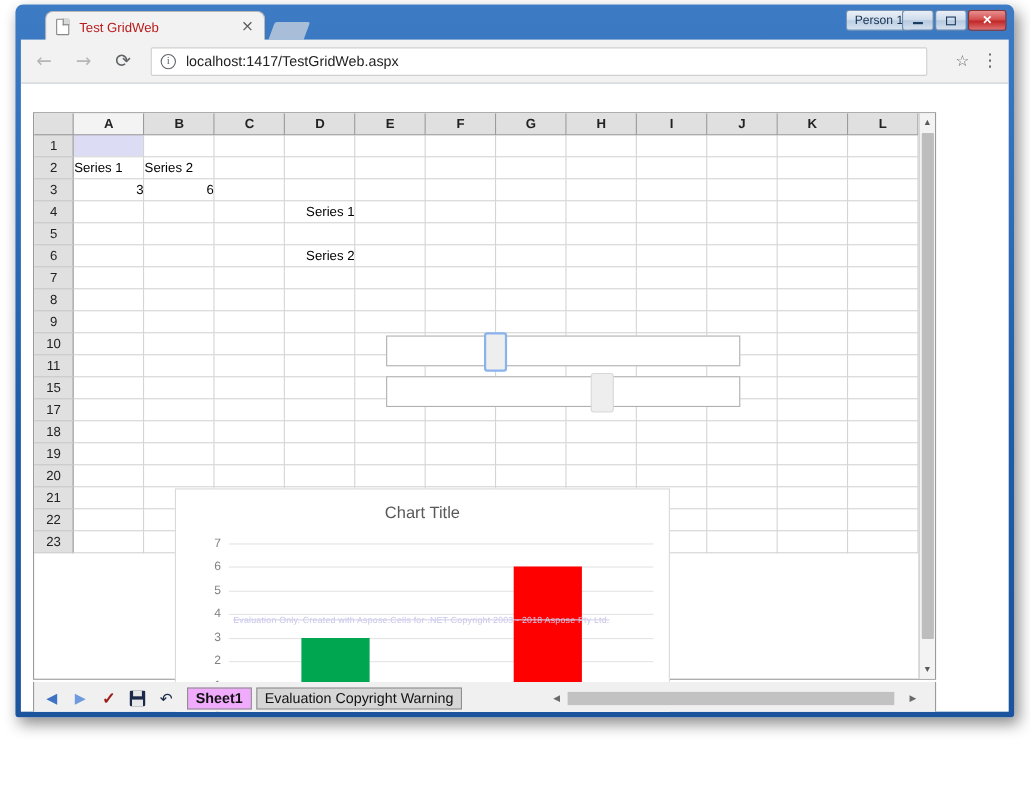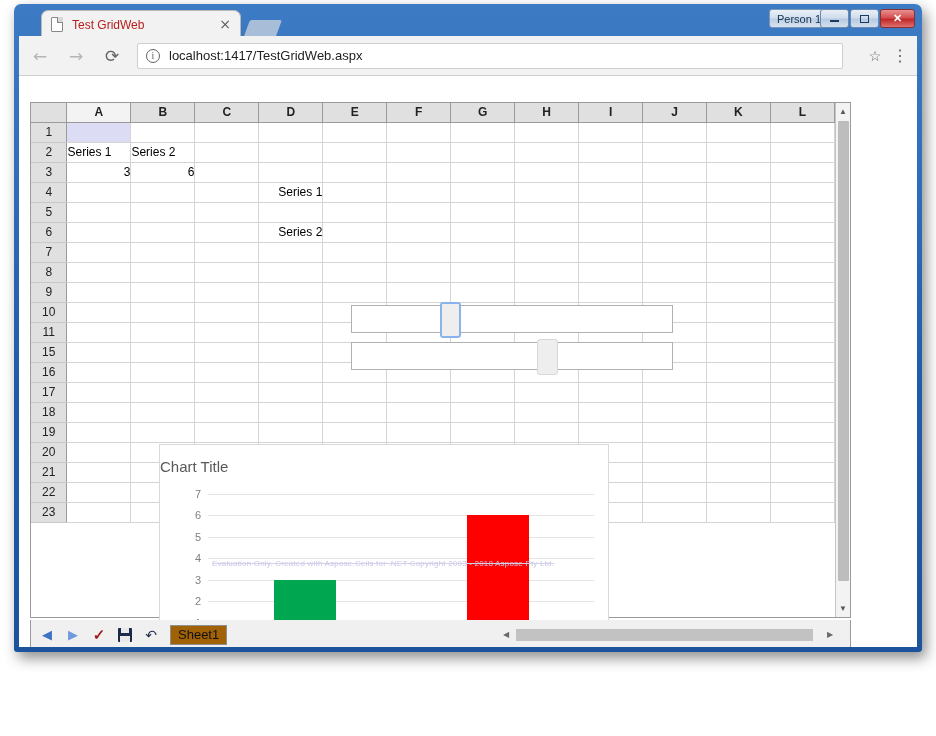--- a/index.html
+++ b/index.html
@@ -259,21 +259,21 @@
   #chart-obj {
     position: absolute;
     left: 128px; top: 341px;
     width: 450px; height: 241px;
     background: #ffffff;
     border: 1px solid #d9d9d9;
     overflow: hidden;
   }
   #chart-title {
     position: absolute; left: 0; top: 13px; width: 100%;
-    text-align: left;
+    text-align: center;
     font-size: 15px; color: #595959;
   }
   #plot {
     position: absolute;
     left: 48px; top: 49px;
     width: 386px; height: 150px;
   }
   .gridline {
     position: absolute; left: 0; width: 100%;
     height: 1px; background: #e4e4e4;
@@ -328,21 +328,21 @@
     width: 10px; height: 6px; background: #e8e8e8;
   }
   .sheet-tab {
     height: 20px; margin-left: 9px;
     padding: 0 7px;
     border: 1px solid #8f8f8f;
     font-size: 13px; color: #111;
     display: flex; align-items: center;
     background: #f0f0f0;
   }
-  .sheet-tab.active { background: #a16207; }
+  .sheet-tab.active { background: #f0abfc; font-weight: bold; }
   .sheet-tab.warn { background: #d6d6d6; margin-left: 4px; }
 
   #hscroll {
     position: absolute; right: 12px;
     width: 340px; height: 16px;
     background: #f0f0f0;
     display: flex; align-items: center;
   }
   .hs-arrow {
     width: 16px; text-align: center;
@@ -600,35 +600,20 @@
                     <td class="cell txt" style="width: 64px;"></td>
                     <td class="cell txt" style="width: 64px;"></td>
                     <td class="cell txt" style="width: 64px;"></td>
                     <td class="cell txt" style="width: 64px;"></td>
                     <td class="cell txt" style="width: 64px;"></td>
                     <td class="cell txt" style="width: 64px;"></td>
                     <td class="cell txt" style="width: 64px;"></td>
                   </tr>
                   <tr>
                     <td class="row-head">15</td>
-                    <td class="cell txt" style="width: 64px;"></td>
-                    <td class="cell txt" style="width: 64px;"></td>
-                    <td class="cell txt" style="width: 64px;"></td>
-                    <td class="cell txt" style="width: 64px;"></td>
-                    <td class="cell txt" style="width: 64px;"></td>
-                    <td class="cell txt" style="width: 64px;"></td>
-                    <td class="cell txt" style="width: 64px;"></td>
-                    <td class="cell txt" style="width: 64px;"></td>
-                    <td class="cell txt" style="width: 64px;"></td>
-                    <td class="cell txt" style="width: 64px;"></td>
-                    <td class="cell txt" style="width: 64px;"></td>
-                    <td class="cell txt" style="width: 64px;"></td>
-                  </tr>
-                  <tr>
-                    <td class="row-head">16</td>
                     <td class="cell txt" style="width: 64px;"></td>
                     <td class="cell txt" style="width: 64px;"></td>
                     <td class="cell txt" style="width: 64px;"></td>
                     <td class="cell txt" style="width: 64px;"></td>
                     <td class="cell txt" style="width: 64px;"></td>
                     <td class="cell txt" style="width: 64px;"></td>
                     <td class="cell txt" style="width: 64px;"></td>
                     <td class="cell txt" style="width: 64px;"></td>
                     <td class="cell txt" style="width: 64px;"></td>
                     <td class="cell txt" style="width: 64px;"></td>
@@ -796,20 +781,23 @@
           <div class="bb-icon" id="bb-save">
             <span class="floppy"></span>
           </div>
           <div class="bb-icon" id="bb-undo">
             <span>↶</span>
           </div>
 
           <div class="sheet-tab active">
             <span>Sheet1</span>
           </div>
+          <div class="sheet-tab warn">
+            <span>Evaluation Copyright Warning</span>
+          </div>
 
           <div id="hscroll">
             <div class="hs-arrow">◀</div>
             <div id="hs-track">
               <div id="hs-thumb"></div>
             </div>
             <div class="hs-arrow">▶</div>
           </div>
         </div>
 

